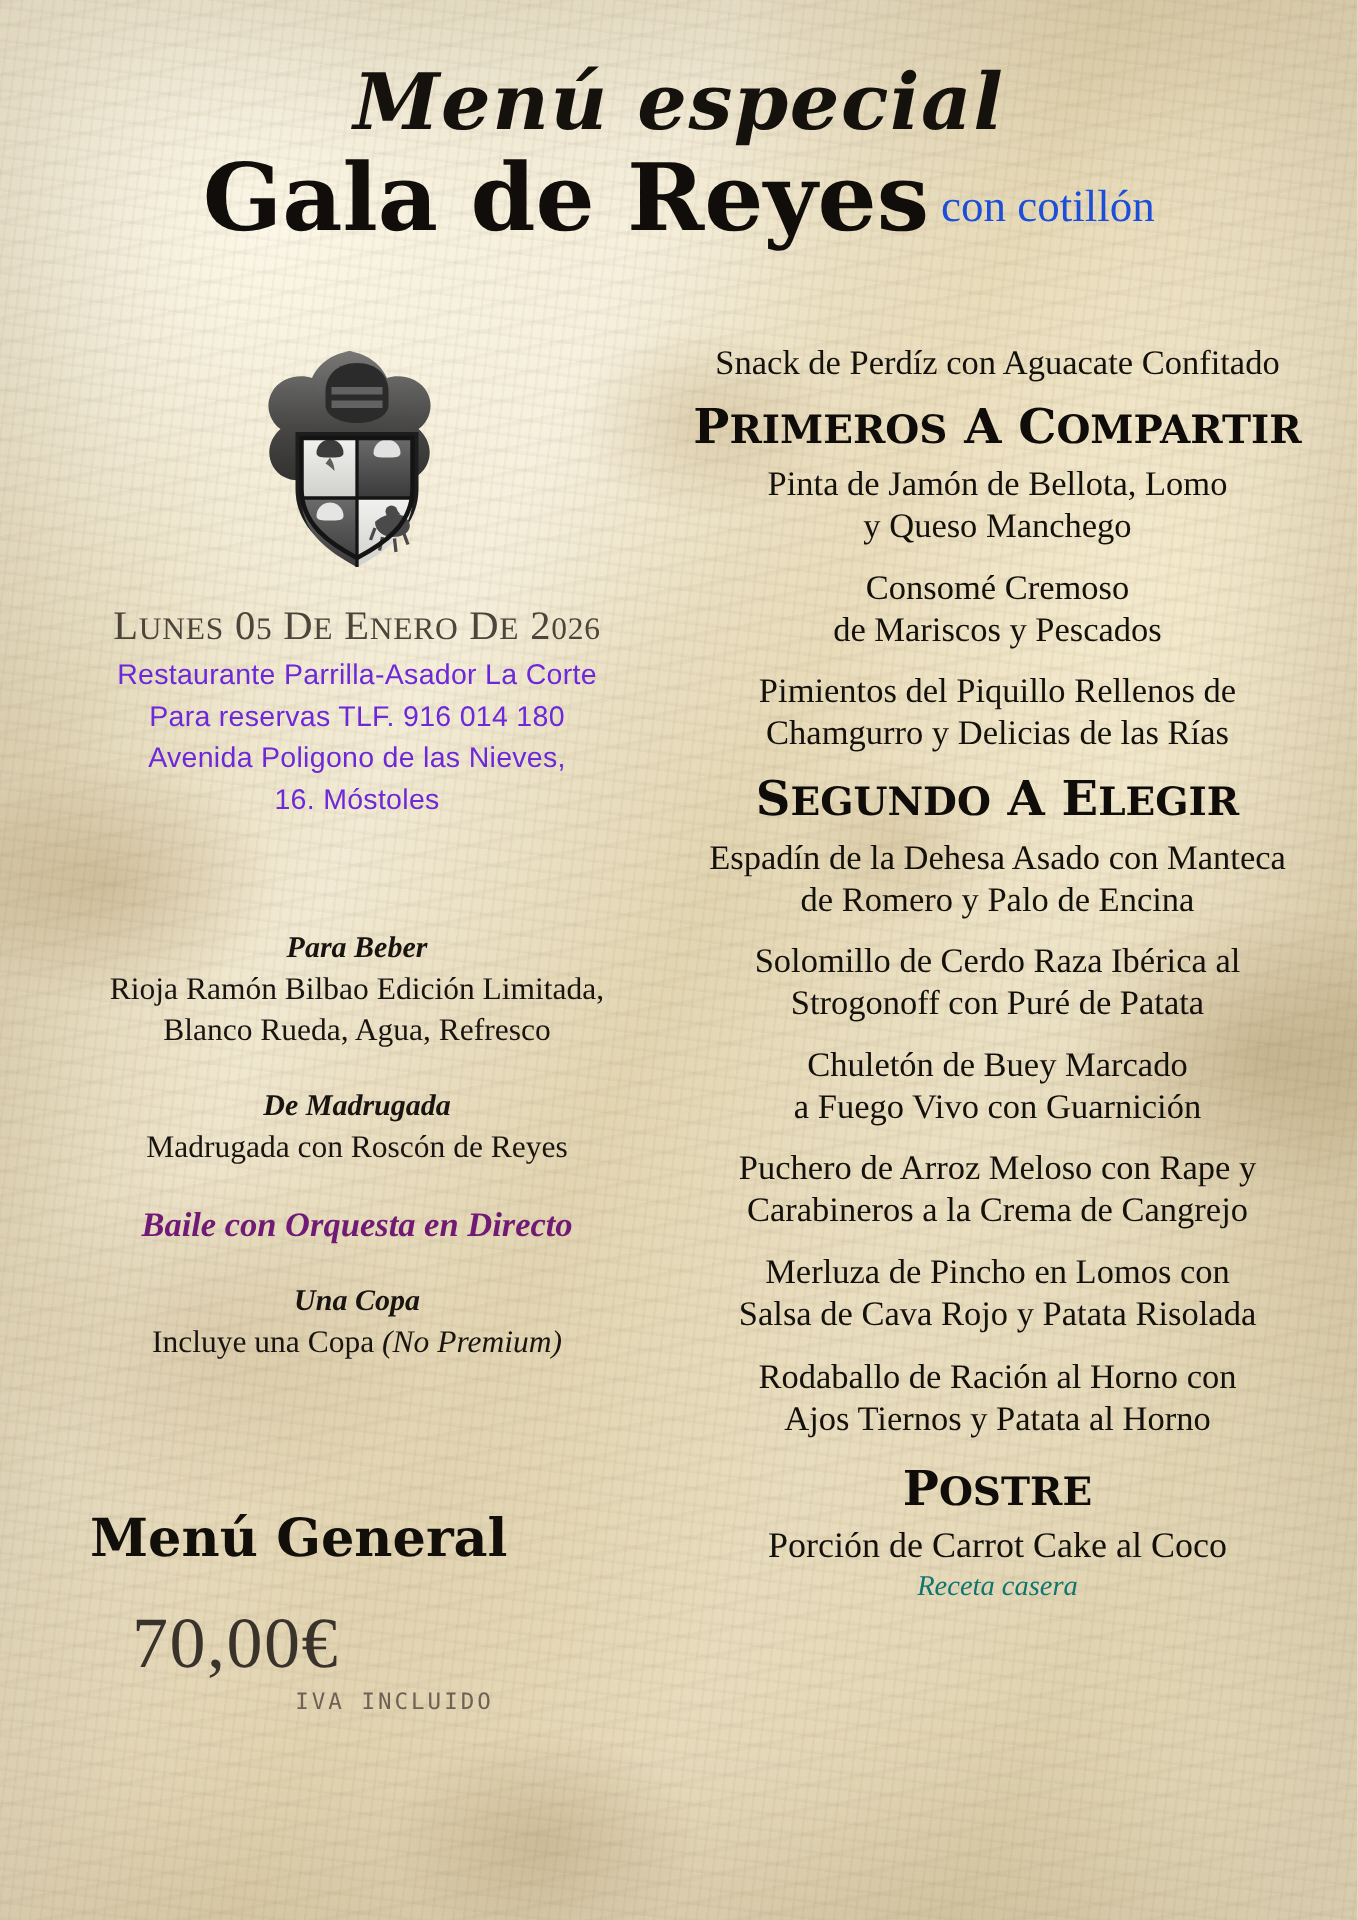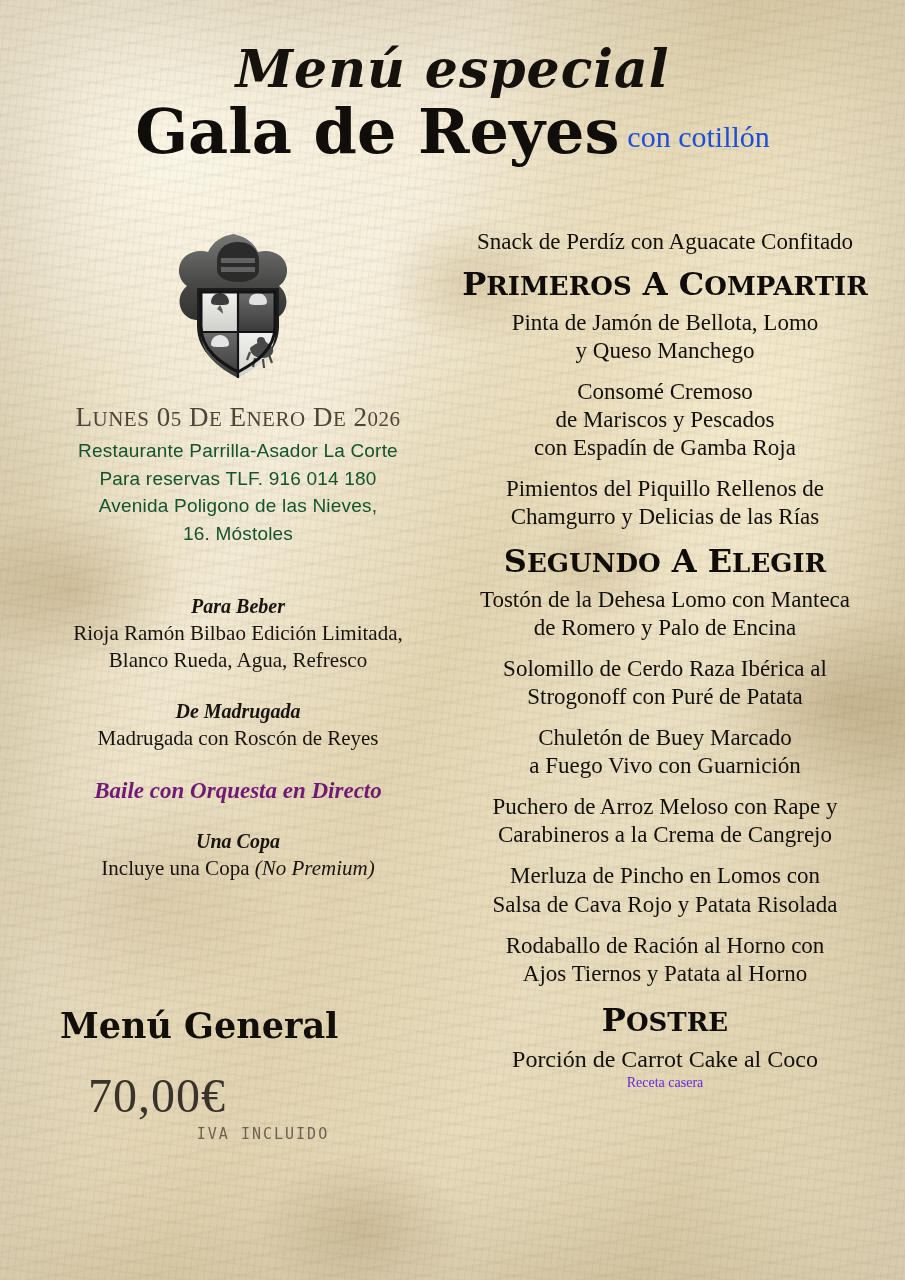--- a/index.html
+++ b/index.html
@@ -104,21 +104,21 @@
     font-size: 27px;
     letter-spacing: 0.5px;
     color: #4d443a;
   }
   .date-line .sc { font-size: 21px; }
   .venue {
     margin-top: 4px;
     font-family: "Liberation Sans", sans-serif;
     font-size: 19px;
     line-height: 1.45;
-    color: #14532d;
+    color: #6d28d9;
     letter-spacing: 0.2px;
   }
 
   .block { margin-top: 26px; }
   .block-title {
     font-family: "Liberation Serif", serif;
     font-style: italic;
     font-weight: 700;
     font-size: 20px;
     color: #191410;
@@ -198,22 +198,23 @@
   }
   .dessert-name {
     font-family: "Liberation Serif", serif;
     font-size: 24px;
     color: #14100c;
     line-height: 1.2;
     text-align: center;
   }
   .dessert-note {
     font-family: "Liberation Serif", serif;
-    font-size: 14px;
-    color: #6d28d9;
+    font-style: italic;
+    font-size: 19px;
+    color: #0f766e;
     margin-top: 1px;
   }
   .postre-head { margin-top: 16px; }
 </style>
 </head>
 <body>
 
 <div class="bg"></div>
 <div class="bg-grain"></div>
 <div class="bg-stains"></div>
@@ -285,21 +286,21 @@
 
     <div class="date-line"><span>L</span><span class="sc">UNES</span> <span>0</span><span class="sc">5</span> <span>D</span><span class="sc">E</span> <span>E</span><span class="sc">NERO</span> <span>D</span><span class="sc">E</span> <span>2</span><span class="sc">026</span></div>
 
     <div class="venue">
       <div>Restaurante Parrilla-Asador La Corte</div>
       <div>Para reservas  TLF. 916 014 180</div>
       <div>Avenida Poligono de las Nieves,</div>
       <div>16. Móstoles</div>
     </div>
 
-    <div class="block" style="margin-top:48px;">
+    <div class="block" style="margin-top:74px;">
       <div class="block-title">Para Beber</div>
       <div class="block-body">
         <div>Rioja Ramón Bilbao Edición Limitada,</div>
         <div>Blanco Rueda, Agua, Refresco</div>
       </div>
     </div>
 
     <div class="block">
       <div class="block-title">De Madrugada</div>
       <div class="block-body">Madrugada con Roscón de Reyes</div>
@@ -327,31 +328,30 @@
 
     <div class="section-head"><span>P</span><span class="sc">RIMEROS</span> <span>A</span> <span>C</span><span class="sc">OMPARTIR</span></div>
 
     <div class="dish">
       <div>Pinta de Jamón de Bellota, Lomo</div>
       <div>y Queso Manchego</div>
     </div>
     <div class="dish">
       <div>Consomé Cremoso</div>
       <div>de Mariscos y Pescados</div>
-      <div>con Espadín de Gamba Roja</div>
     </div>
     <div class="dish">
       <div>Pimientos  del Piquillo  Rellenos de</div>
       <div>Chamgurro y Delicias de las Rías</div>
     </div>
 
     <div class="section-head"><span>S</span><span class="sc">EGUNDO</span> <span>A</span> <span>E</span><span class="sc">LEGIR</span></div>
 
     <div class="dish">
-      <div>Tostón de la Dehesa Lomo con Manteca</div>
+      <div>Espadín de la Dehesa Asado con Manteca</div>
       <div>de Romero y Palo de Encina</div>
     </div>
     <div class="dish">
       <div>Solomillo de Cerdo Raza Ibérica al</div>
       <div>Strogonoff con Puré de Patata</div>
     </div>
     <div class="dish">
       <div>Chuletón de Buey Marcado</div>
       <div>a Fuego Vivo con Guarnición</div>
     </div>

